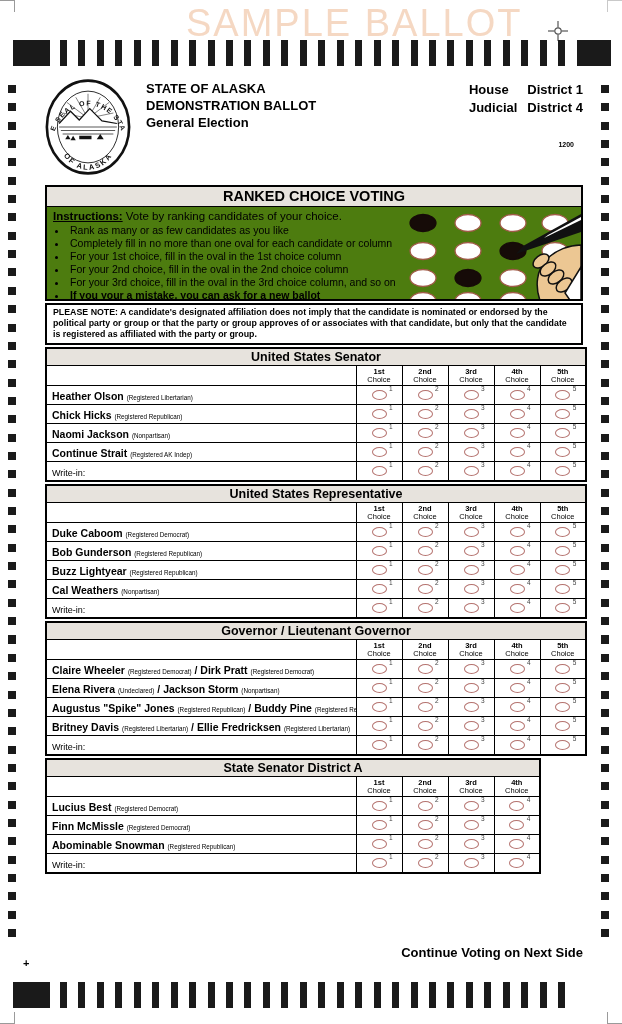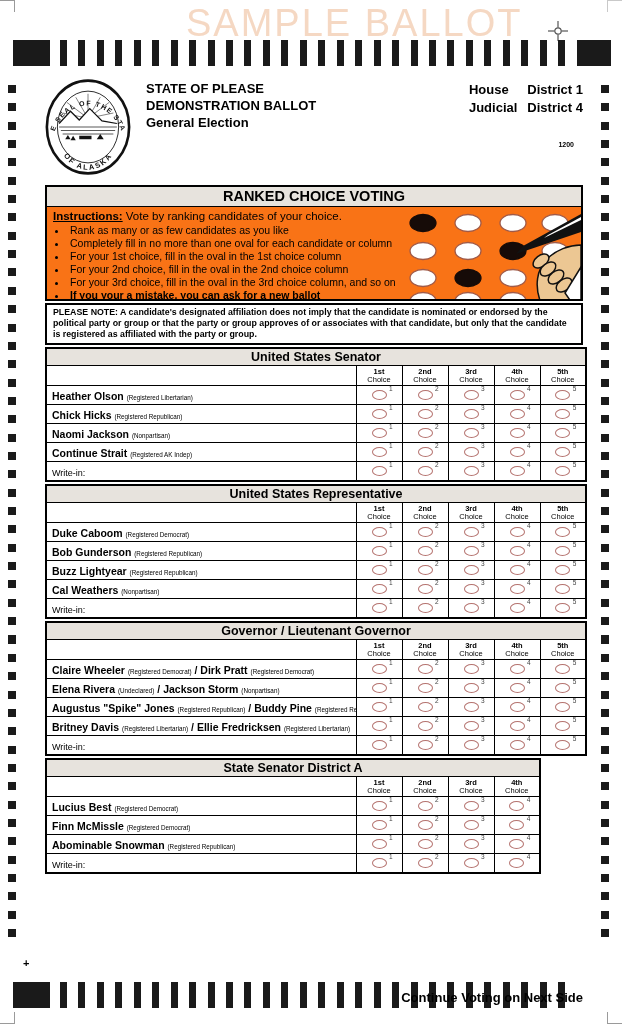--- a/index.html
+++ b/index.html
@@ -28,21 +28,21 @@
   
   .seal{position:absolute;left:44px;top:78px;}
   .hdr-title{position:absolute;left:146px;top:80px;font-weight:700;font-size:13px;line-height:17px;}
   .hdr-districts{position:absolute;right:39px;top:81px;font-weight:700;font-size:13px;line-height:18px;text-align:right;}
   .hdr-districts .row{display:flex;justify-content:space-between;gap:10px;}
   .ballot-number{position:absolute;right:48px;top:141px;font-size:7px;font-weight:700;}
 
   
   .content{position:absolute;left:45px;top:185px;width:538px;}
 
-  .rcv-box{border:2px solid #000;background:#f97316;}
+  .rcv-box{border:2px solid #000;background:#4d7c0f;}
   .rcv-title{background:var(--hdrbg,#e7e3dd);border-bottom:1.5px solid #000;text-align:center;
              font-weight:700;font-size:14.5px;padding:1px 0 2px;}
   .rcv-body{position:relative;height:92px;}
   .rcv-text{width:352px;padding:2px 0 0 6px;}
   .instr-lead{font-size:11.5px;margin:1px 0 2px;}
   .instr-lead b{text-decoration:underline;}
   .rcv-text ul{margin:1px 0 0 15px;padding:0;font-size:10.5px;line-height:13px;}
   .rcv-text li{margin:0;padding-left:2px;}
   .rcv-text li.bold{font-weight:700;}
   .illus{position:absolute;right:0;top:0;width:186px;height:92px;overflow:hidden;}
@@ -63,21 +63,21 @@
   .cand-name{font-weight:700;font-size:10.5px;}
   .aff{font-weight:400;font-size:6.3px;}
   td.writein-cell{height:16px;padding:0 0 0 5px;}
   .writein{font-size:9px;}
   td.oval-cell{text-align:center;vertical-align:middle;padding:0;}
   .ovalwrap{position:relative;display:inline-block;width:15px;height:10px;}
   .oval{position:absolute;left:0;top:0;width:13px;height:8px;border:1.2px solid var(--oval,#b5736f);
         border-radius:50%;background:#fff;}
   .rank{position:absolute;right:-6px;top:-4px;font-size:6.5px;color:#444;line-height:6px;}
 
-  .footer-note{position:absolute;left:45px;top:990px;width:538px;text-align:right;
+  .footer-note{position:absolute;left:45px;top:945px;width:538px;text-align:right;
                font-weight:700;font-size:13px;}
   .plus-mark{position:absolute;left:23px;top:957px;font-size:11px;font-weight:700;}
 </style>
 </head>
 <body>
 
 <div class="page">
 
   <div class="corner tl"></div>
   <div class="corner tr"></div>
@@ -134,21 +134,21 @@
     <text font-size="8" font-weight="bold" letter-spacing="1.5" fill="#111">
       <textPath href="#sealTopArc" startOffset="50%" text-anchor="middle">THE SEAL OF THE STATE</textPath>
     </text>
     <path id="sealBotArc" d="M 21,86 A 33,36 0 0 0 79,86" fill="none"></path>
     <text font-size="8.5" font-weight="bold" letter-spacing="2" fill="#111">
       <textPath href="#sealBotArc" startOffset="50%" text-anchor="middle">OF ALASKA</textPath>
     </text>
   </svg>
 
   <div class="hdr-title">
-    <div>STATE OF PLEASE</div>
+    <div>STATE OF ALASKA</div>
     <div>DEMONSTRATION BALLOT</div>
     <div>General Election</div>
   </div>
 
   <div class="hdr-districts">
     <div class="row">
       <span>House</span>
       <span>District 1</span>
     </div>
     <div class="row">

